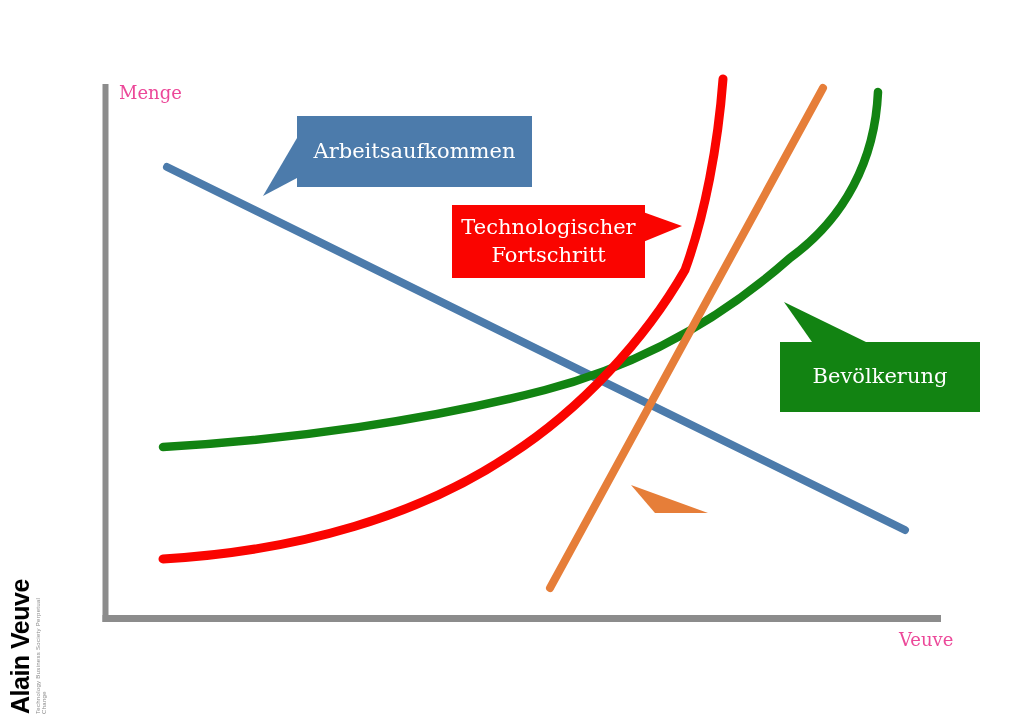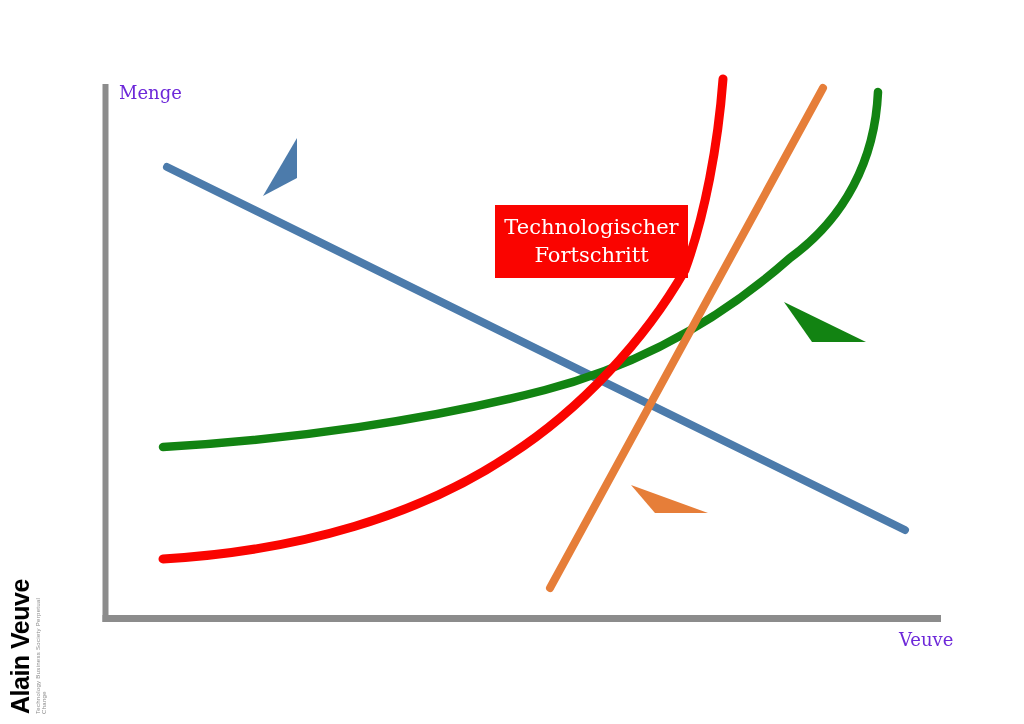--- a/index.html
+++ b/index.html
@@ -7,21 +7,21 @@
           font-family:"DejaVu Serif", "Liberation Serif", serif;}
   .chart-svg{position:absolute;left:0;top:0;width:1024px;height:724px;}
   .curve{fill:none;stroke-linecap:round;}
   .axis{fill:none;stroke-linecap:butt;}
   .callout{position:absolute;display:flex;align-items:center;justify-content:center;
            text-align:center;color:#ffffff;font-size:21px;line-height:1.3;white-space:pre-line;}
   #co-blue  {left:297px;top:116px;width:235px;height:71px;}
   #co-red   {left:452px;top:205px;width:193px;height:73px;}
   #co-green {left:780px;top:342px;width:200px;height:70px;}
   #co-orange{left:628px;top:513px;width:194px;height:72px;}
-  .axis-label{position:absolute;color:#6d28d9;font-size:18px;}
+  .axis-label{position:absolute;color:#ec4899;font-size:18px;}
   #lbl-menge{left:119px;top:82px;}
   #lbl-zeit{left:899px;top:629px;}
   .watermark{position:absolute;left:8px;top:714px;width:140px;height:48px;
              transform:rotate(-90deg);transform-origin:0 0;
              font-family:"Liberation Sans", sans-serif;}
   .wm-name{font-size:25px;font-weight:700;letter-spacing:-0.5px;color:#000;line-height:1;}
   .wm-tagline{font-size:6px;color:#8a8a8a;letter-spacing:0.3px;margin-top:2px;}
 </style>
 </head>
 <body>
@@ -37,23 +37,29 @@
     <path class="curve" stroke-width="8.5" d="M163,447 C290,440 430,420 545,390 C640,365 720,320 790,258 C845,218 875,160 878,92" stroke="#128312"></path>
     <path class="curve" stroke-width="9" d="M163,559 C300,551 420,515 510,455 C580,410 645,340 685,270 C705,215 718,145 723,79" stroke="#FA0400"></path>
     <path class="curve" stroke-width="8" d="M550,588 L823,88" stroke="#E67E39"></path>
 
     <polygon points="263,196 297,138 297,178" fill="#4C7BAB"></polygon>
     <polygon points="682,226 643,212 643,242" fill="#FA0400"></polygon>
     <polygon points="784,302 866,342 812,342" fill="#128312"></polygon>
     <polygon points="631,485 708,513 655,513" fill="#E67E39"></polygon>
   </svg>
 
-  <div class="callout" id="co-red" style="background-color: rgb(250, 4, 0); margin-left: 43px;">
+  <div class="callout" id="co-blue" style="background-color: rgb(76, 123, 171);">
+    <span>Arbeitsaufkommen</span>
+  </div>
+  <div class="callout" id="co-red" style="background-color: rgb(250, 4, 0);">
     <span>Technologischer
 Fortschritt</span>
+  </div>
+  <div class="callout" id="co-green" style="background-color: rgb(18, 131, 18);">
+    <span>Bevölkerung</span>
   </div>
 
   <div class="axis-label" id="lbl-menge">Menge</div>
   <div class="axis-label" id="lbl-zeit">Veuve</div>
 
   <div class="watermark">
     <div class="wm-name">Alain Veuve</div>
     <div class="wm-tagline">Technology Business Society Perpetual Change</div>
   </div>
 

